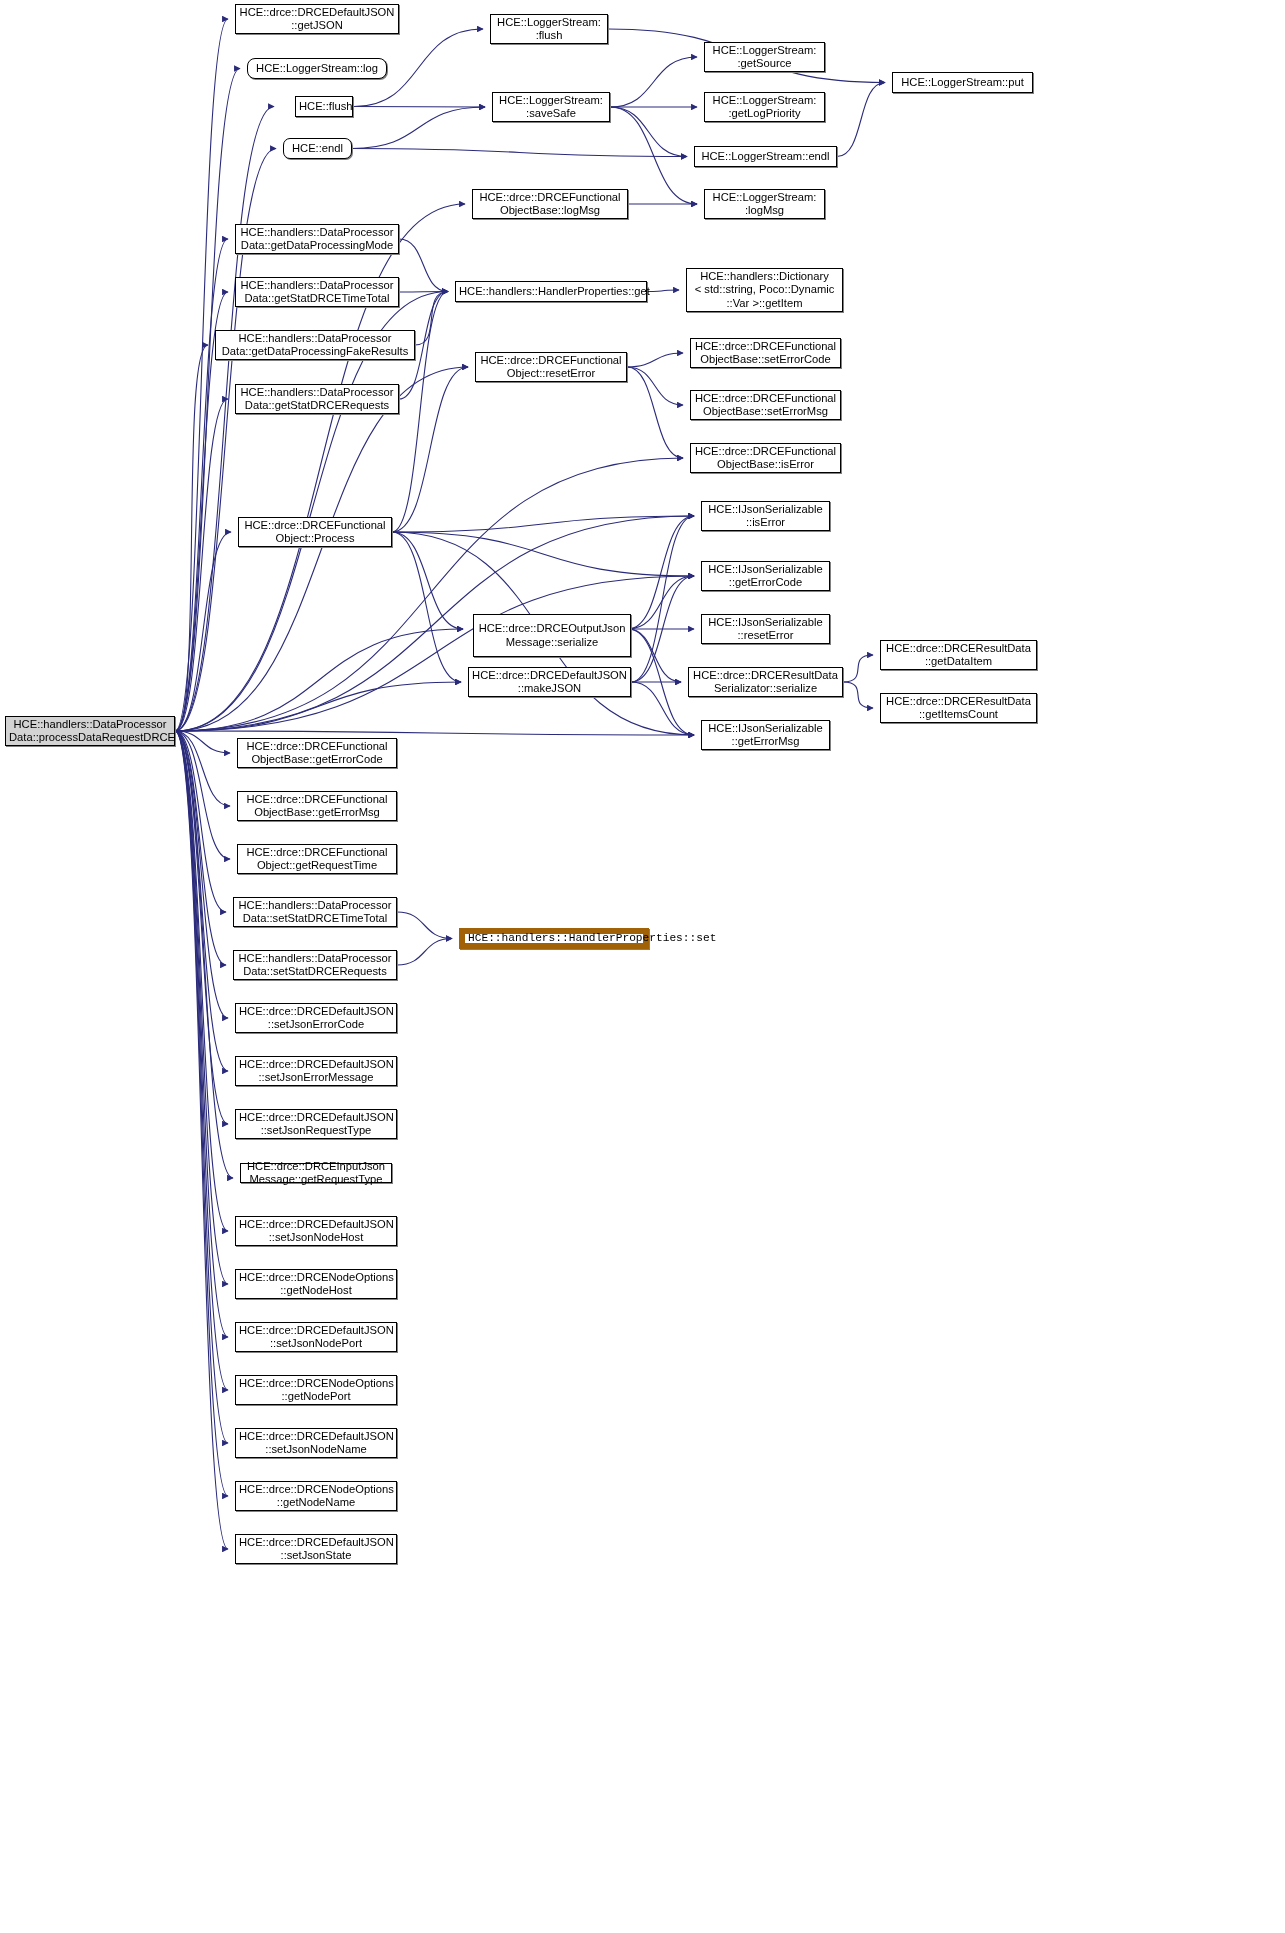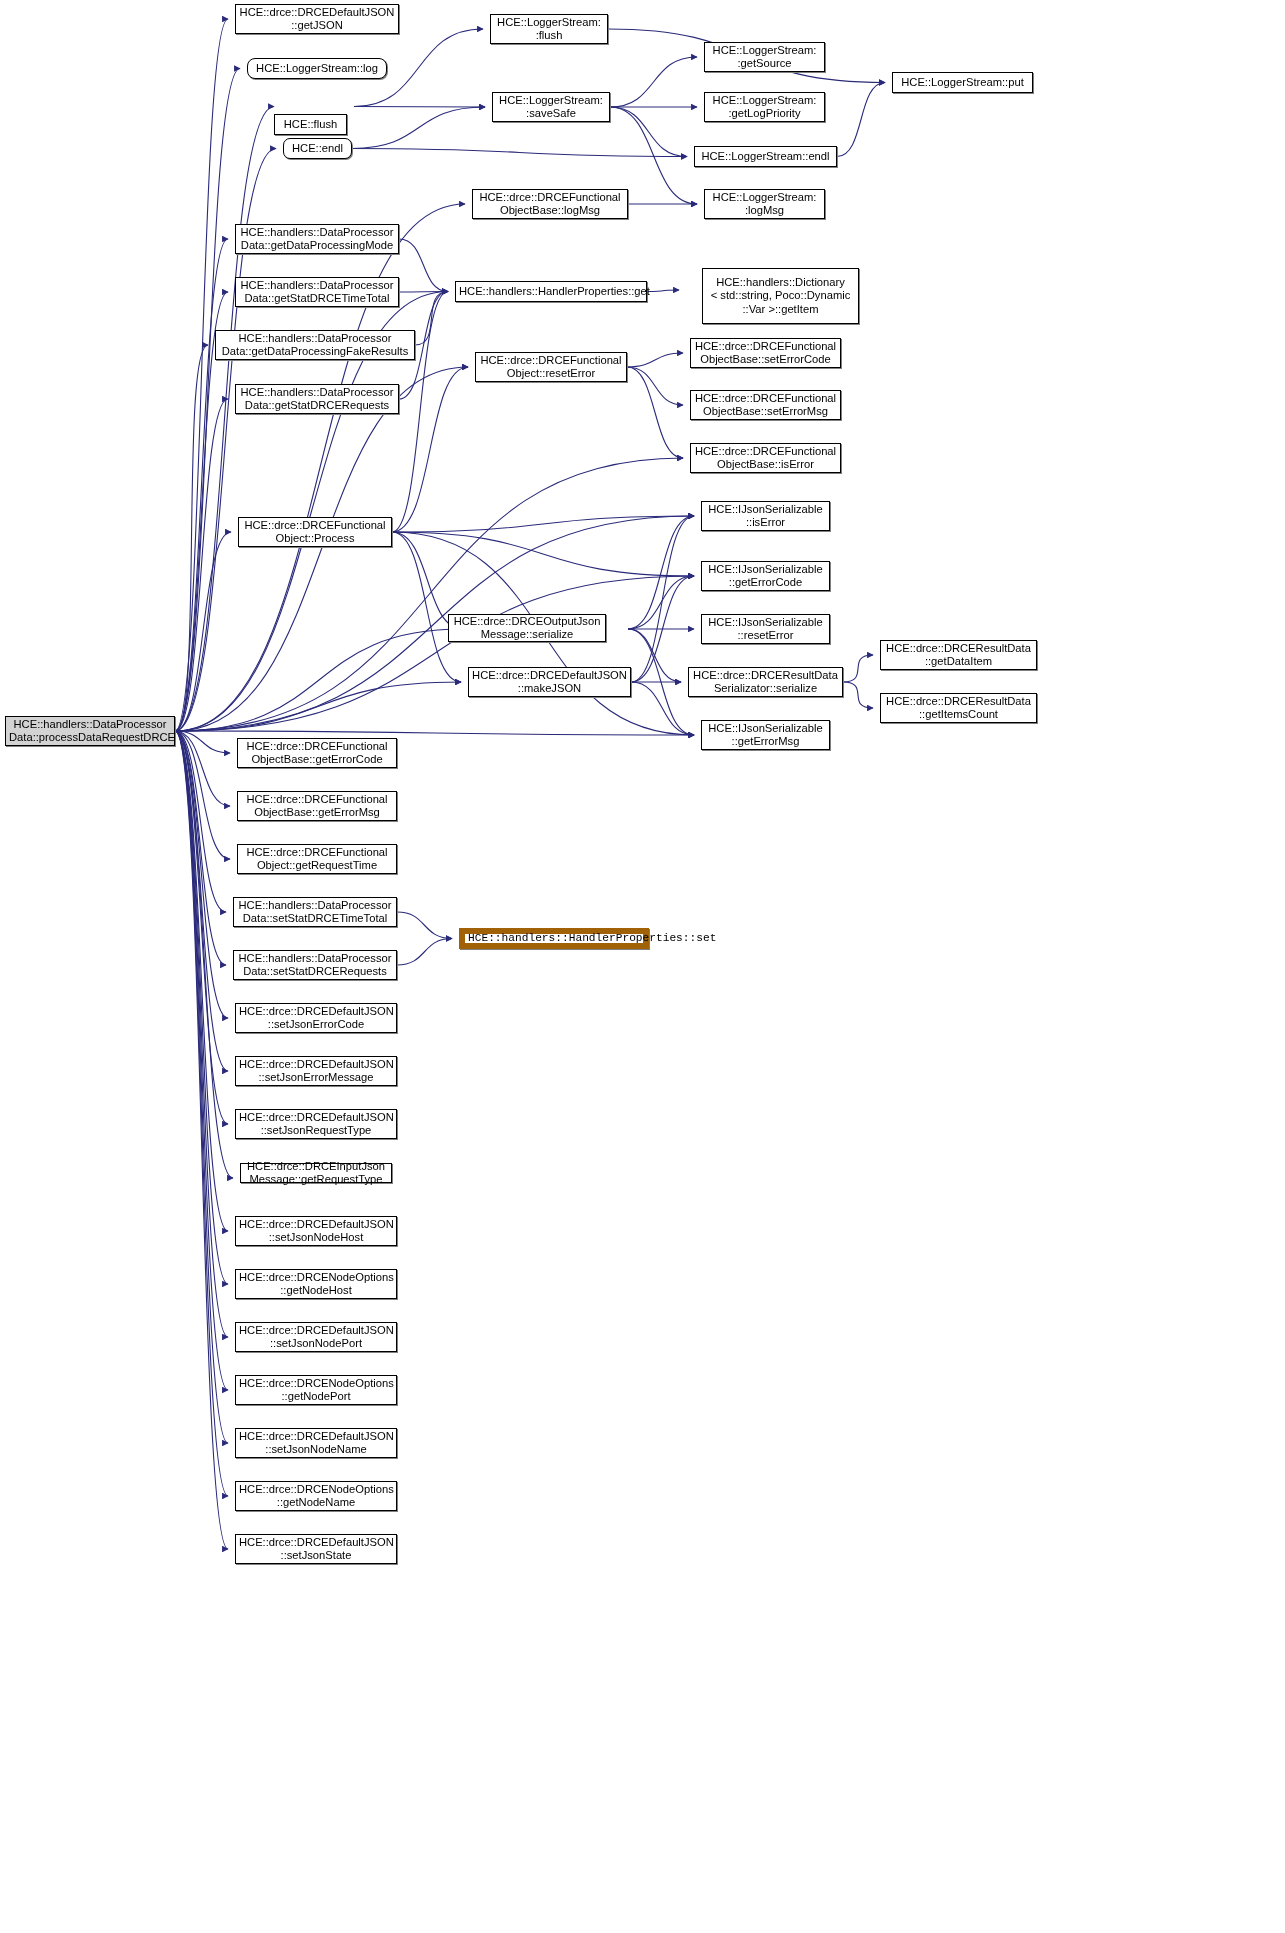--- a/index.html
+++ b/index.html
@@ -100,21 +100,21 @@
         <path d="M 397 912 C 427.25 912, 421.75 938.5, 452 938.5" fill="none" stroke="#2a2a7a" stroke-width="1.1" marker-end="url(#arrow)"></path>
         <path d="M 397 965 C 427.25 965, 421.75 938.5, 452 938.5" fill="none" stroke="#2a2a7a" stroke-width="1.1" marker-end="url(#arrow)"></path>
       </g>
   </svg>
   <div id="node-layer">
       <div class="node root" style="left: 5px; top: 716px; width: 170px; height: 30px;"><span>HCE::handlers::DataProcessor
 Data::processDataRequestDRCE</span></div>
       <div class="node" style="left: 235px; top: 4px; width: 164px; height: 30px;"><span>HCE::drce::DRCEDefaultJSON
 ::getJSON</span></div>
       <div class="node" style="left: 247px; top: 58px; width: 140px; height: 21px; border-radius: 8px;"><span>HCE::LoggerStream::log</span></div>
-      <div class="node" style="left: 274px; top: 96px; width: 73px; height: 21px; margin-top: 18px;"><span>HCE::flush</span></div>
+      <div class="node" style="left: 295px; top: 96px; width: 58px; height: 21px;"><span>HCE::flush</span></div>
       <div class="node" style="left: 283px; top: 138px; width: 69px; height: 21px; border-radius: 7px;"><span>HCE::endl</span></div>
       <div class="node" style="left: 490px; top: 14px; width: 118px; height: 30px;"><span>HCE::LoggerStream:
 :flush</span></div>
       <div class="node" style="left: 492px; top: 92px; width: 118px; height: 30px;"><span>HCE::LoggerStream:
 :saveSafe</span></div>
       <div class="node" style="left: 704px; top: 42px; width: 121px; height: 30px;"><span>HCE::LoggerStream:
 :getSource</span></div>
       <div class="node" style="left: 704px; top: 92px; width: 121px; height: 30px;"><span>HCE::LoggerStream:
 :getLogPriority</span></div>
       <div class="node" style="left: 694px; top: 146px; width: 143px; height: 21px;"><span>HCE::LoggerStream::endl</span></div>
@@ -125,40 +125,40 @@
 :logMsg</span></div>
       <div class="node" style="left: 235px; top: 224px; width: 164px; height: 30px;"><span>HCE::handlers::DataProcessor
 Data::getDataProcessingMode</span></div>
       <div class="node" style="left: 235px; top: 277px; width: 164px; height: 30px;"><span>HCE::handlers::DataProcessor
 Data::getStatDRCETimeTotal</span></div>
       <div class="node" style="left: 215px; top: 330px; width: 200px; height: 30px;"><span>HCE::handlers::DataProcessor
 Data::getDataProcessingFakeResults</span></div>
       <div class="node" style="left: 235px; top: 384px; width: 164px; height: 30px;"><span>HCE::handlers::DataProcessor
 Data::getStatDRCERequests</span></div>
       <div class="node" style="left: 455px; top: 281px; width: 192px; height: 21px; text-align: center;"><span>HCE::handlers::HandlerProperties::get</span></div>
-      <div class="node" style="left: 686px; top: 268px; width: 157px; height: 56px; margin-left: 16px;"><span>HCE::handlers::Dictionary
+      <div class="node" style="left: 686px; top: 268px; width: 157px; height: 44px;"><span>HCE::handlers::Dictionary
 &lt; std::string, Poco::Dynamic
 ::Var &gt;::getItem</span></div>
       <div class="node" style="left: 475px; top: 352px; width: 152px; height: 30px;"><span>HCE::drce::DRCEFunctional
 Object::resetError</span></div>
       <div class="node" style="left: 690px; top: 338px; width: 151px; height: 30px;"><span>HCE::drce::DRCEFunctional
 ObjectBase::setErrorCode</span></div>
       <div class="node" style="left: 690px; top: 390px; width: 151px; height: 30px;"><span>HCE::drce::DRCEFunctional
 ObjectBase::setErrorMsg</span></div>
       <div class="node" style="left: 690px; top: 443px; width: 151px; height: 30px;"><span>HCE::drce::DRCEFunctional
 ObjectBase::isError</span></div>
       <div class="node" style="left: 701px; top: 501px; width: 129px; height: 30px;"><span>HCE::IJsonSerializable
 ::isError</span></div>
       <div class="node" style="left: 238px; top: 517px; width: 154px; height: 30px;"><span>HCE::drce::DRCEFunctional
 Object::Process</span></div>
       <div class="node" style="left: 701px; top: 561px; width: 129px; height: 30px;"><span>HCE::IJsonSerializable
 ::getErrorCode</span></div>
       <div class="node" style="left: 701px; top: 614px; width: 129px; height: 30px;"><span>HCE::IJsonSerializable
 ::resetError</span></div>
-      <div class="node" style="left: 448px; top: 614px; width: 158px; height: 28px; align-items: center;"><span>HCE::drce::DRCEOutputJson
+      <div class="node" style="left: 473px; top: 614px; width: 158px; height: 43px; align-items: center;"><span>HCE::drce::DRCEOutputJson
 Message::serialize</span></div>
       <div class="node" style="left: 468px; top: 667px; width: 163px; height: 30px;"><span>HCE::drce::DRCEDefaultJSON
 ::makeJSON</span></div>
       <div class="node" style="left: 688px; top: 667px; width: 155px; height: 30px;"><span>HCE::drce::DRCEResultData
 Serializator::serialize</span></div>
       <div class="node" style="left: 880px; top: 640px; width: 157px; height: 30px;"><span>HCE::drce::DRCEResultData
 ::getDataItem</span></div>
       <div class="node" style="left: 880px; top: 693px; width: 157px; height: 30px;"><span>HCE::drce::DRCEResultData
 ::getItemsCount</span></div>
       <div class="node" style="left: 701px; top: 720px; width: 129px; height: 30px;"><span>HCE::IJsonSerializable

